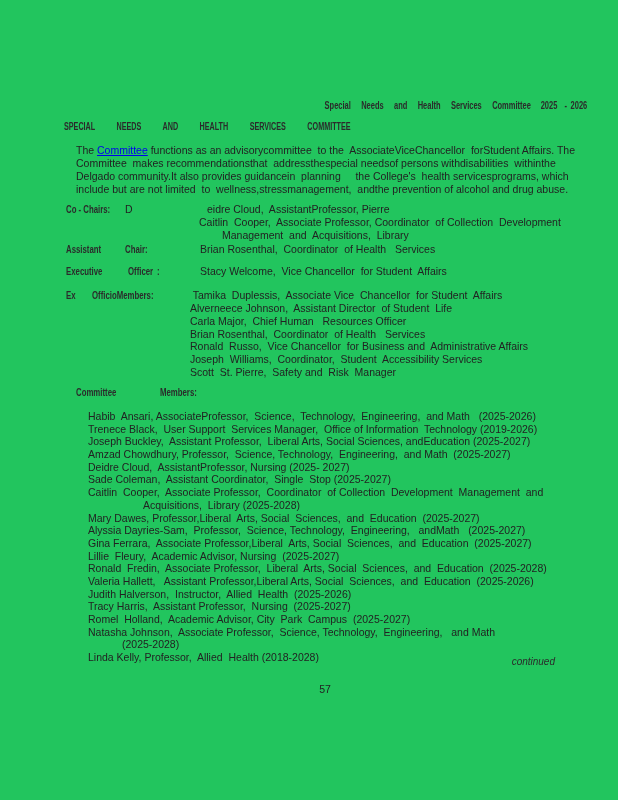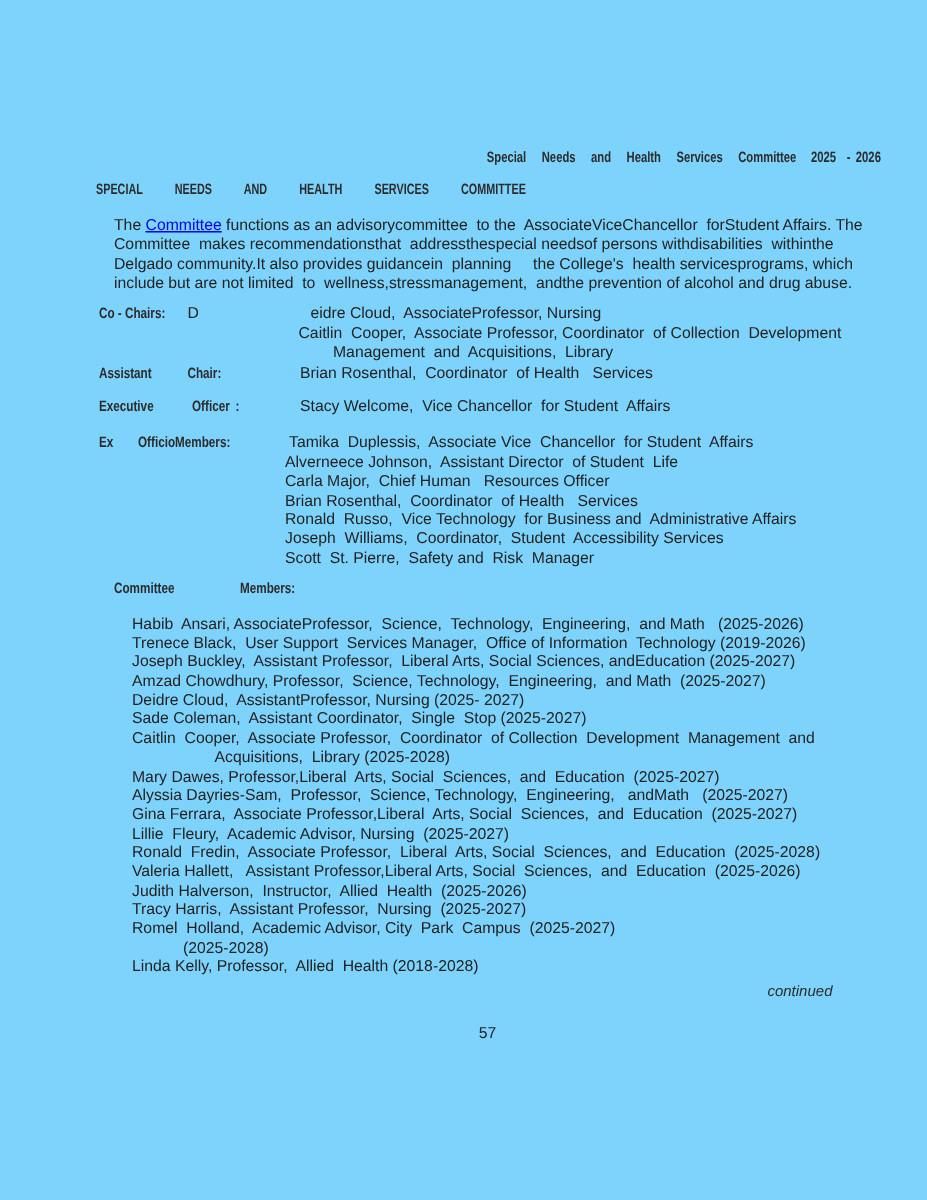--- a/index.html
+++ b/index.html
@@ -1,18 +1,18 @@
 <!DOCTYPE html>
 <html><head>
 <meta charset="utf-8">
 <style>
   * { margin:0; padding:0; box-sizing:border-box; }
   html,body { width:618px; height:800px; background:#ffffff; overflow:hidden; }
   body { font-family:"Liberation Sans","DejaVu Sans",sans-serif; font-size:10.5px; color:#222222; position:relative; }
-  .page { position:absolute; inset:0; background:#7dd3fc; }
+  .page { position:absolute; inset:0; background:#22c55e; }
 
   
   .runhead { position:absolute; top:100px; right:31px; white-space:pre; font-weight:bold; font-size:10px;
              transform:scaleX(0.75); transform-origin:right center; color:#2b2b2b; }
   .rh-title { word-spacing:11px; }
   .rh-years { margin-left:13px; word-spacing:2px; }
 
   
   .heading { position:absolute; top:121px; left:64px; font-size:10px; font-weight:bold; white-space:pre;
              word-spacing:27px; transform:scaleX(0.72); transform-origin:left center; color:#2b2b2b; }
@@ -52,41 +52,41 @@
   <div class="para">
     <span class="pline"><span>The </span><a class="link" href="#">Committee</a><span> functions as an advisorycommittee  to the  AssociateViceChancellor  forStudent Affairs. The</span></span>
     <span class="pline">Committee  makes recommendationsthat  addressthespecial needsof persons withdisabilities  withinthe</span>
     <span class="pline">Delgado community.It also provides guidancein  planning     the College's  health servicesprograms, which</span>
     <span class="pline">include but are not limited  to  wellness,stressmanagement,  andthe prevention of alcohol and drug abuse.</span>
   </div>
 
   <div class="officers">
     <span class="cond" style="top:0;left:2px">Co - Chairs:</span>
     <span class="txt" style="top:0;left:61px">D</span>
-    <span class="txt" style="top:0;left:143px">eidre Cloud,  AssociateProfessor, Nursing</span>
+    <span class="txt" style="top:0;left:143px">eidre Cloud,  AssistantProfessor, Pierre</span>
     <span class="txt" style="top:12.8px;left:135px">Caitlin  Cooper,  Associate Professor, Coordinator  of Collection  Development</span>
     <span class="txt" style="top:25.6px;left:158px">Management  and  Acquisitions,  Library</span>
 
     <span class="cond" style="top:40px;left:2px">Assistant</span>
     <span class="cond" style="top:40px;left:61px">Chair:</span>
     <span class="txt" style="top:40px;left:136px">Brian Rosenthal,  Coordinator  of Health   Services</span>
 
     <span class="cond" style="top:62px;left:2px">Executive</span>
     <span class="cond" style="top:62px;left:64px">Officer</span>
     <span class="cond" style="top:62px;left:93px">:</span>
     <span class="txt" style="top:62px;left:136px">Stacy Welcome,  Vice Chancellor  for Student  Affairs</span>
 
     <span class="cond" style="top:86px;left:2px">Ex</span>
     <span class="cond" style="top:86px;left:28px">OfficioMembers:</span>
     <div class="exo-names">
         <div class="exo-line"> Tamika  Duplessis,  Associate Vice  Chancellor  for Student  Affairs</div>
         <div class="exo-line">Alverneece Johnson,  Assistant Director  of Student  Life</div>
         <div class="exo-line">Carla Major,  Chief Human   Resources Officer</div>
         <div class="exo-line">Brian Rosenthal,  Coordinator  of Health   Services</div>
-        <div class="exo-line">Ronald  Russo,  Vice Technology  for Business and  Administrative Affairs</div>
+        <div class="exo-line">Ronald  Russo,  Vice Chancellor  for Business and  Administrative Affairs</div>
         <div class="exo-line">Joseph  Williams,  Coordinator,  Student  Accessibility Services</div>
         <div class="exo-line">Scott  St. Pierre,  Safety and  Risk  Manager</div>
       </div>
   </div>
 
   <div class="cm-label">
     <span class="cond" style="top:0;left:12px">Committee</span>
     <span class="cond" style="top:0;left:96px">Members:</span>
   </div>
 
@@ -101,20 +101,21 @@
       <div class="m-line wrap-1">Acquisitions,  Library (2025-2028)</div>
       <div class="m-line">Mary Dawes, Professor,Liberal  Arts, Social  Sciences,  and  Education  (2025-2027)</div>
       <div class="m-line">Alyssia Dayries-Sam,  Professor,  Science, Technology,  Engineering,   andMath   (2025-2027)</div>
       <div class="m-line">Gina Ferrara,  Associate Professor,Liberal  Arts, Social  Sciences,  and  Education  (2025-2027)</div>
       <div class="m-line">Lillie  Fleury,  Academic Advisor, Nursing  (2025-2027)</div>
       <div class="m-line">Ronald  Fredin,  Associate Professor,  Liberal  Arts, Social  Sciences,  and  Education  (2025-2028)</div>
       <div class="m-line">Valeria Hallett,   Assistant Professor,Liberal Arts, Social  Sciences,  and  Education  (2025-2026)</div>
       <div class="m-line">Judith Halverson,  Instructor,  Allied  Health  (2025-2026)</div>
       <div class="m-line">Tracy Harris,  Assistant Professor,  Nursing  (2025-2027)</div>
       <div class="m-line">Romel  Holland,  Academic Advisor, City  Park  Campus  (2025-2027)</div>
+      <div class="m-line">Natasha Johnson,  Associate Professor,  Science, Technology,  Engineering,   and Math</div>
       <div class="m-line wrap-2">(2025-2028)</div>
       <div class="m-line">Linda Kelly, Professor,  Allied  Health (2018-2028)</div>
     </div>
 
   <div class="continued">continued</div>
   <div class="pagenum">57</div>
 
 </div>
 
 </body></html>

